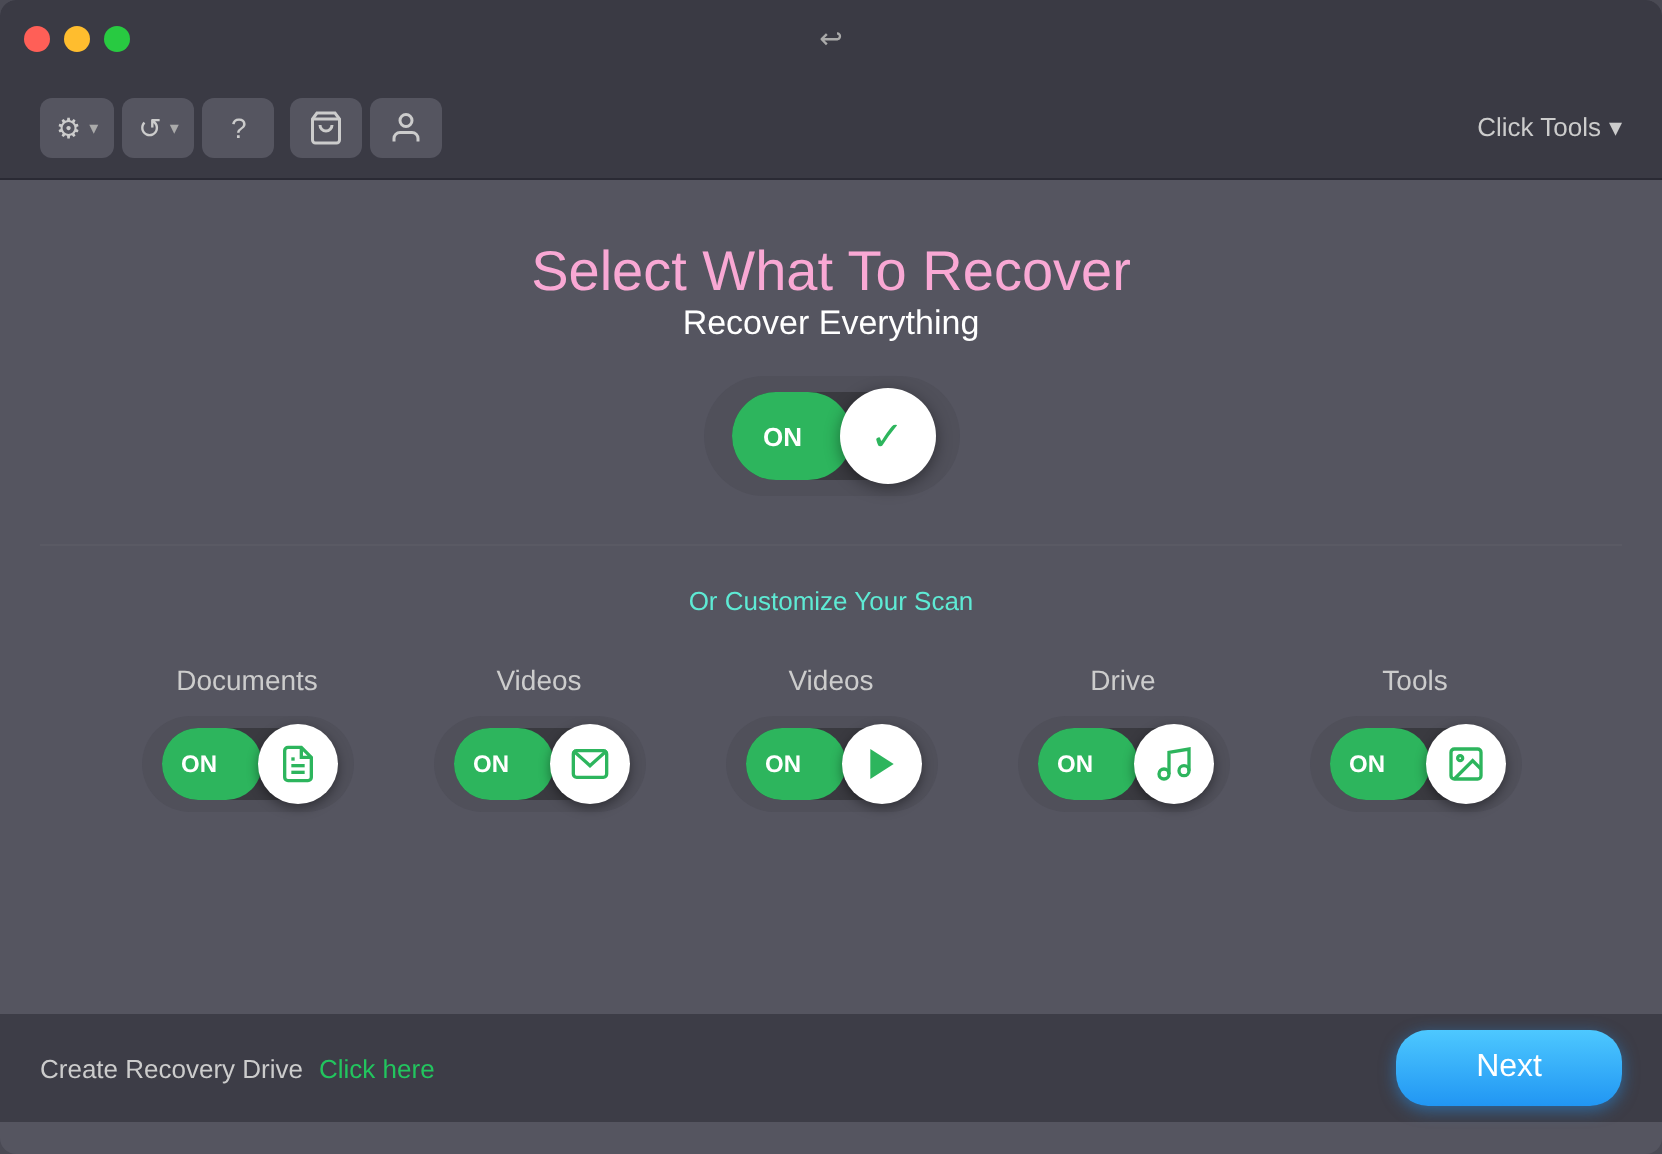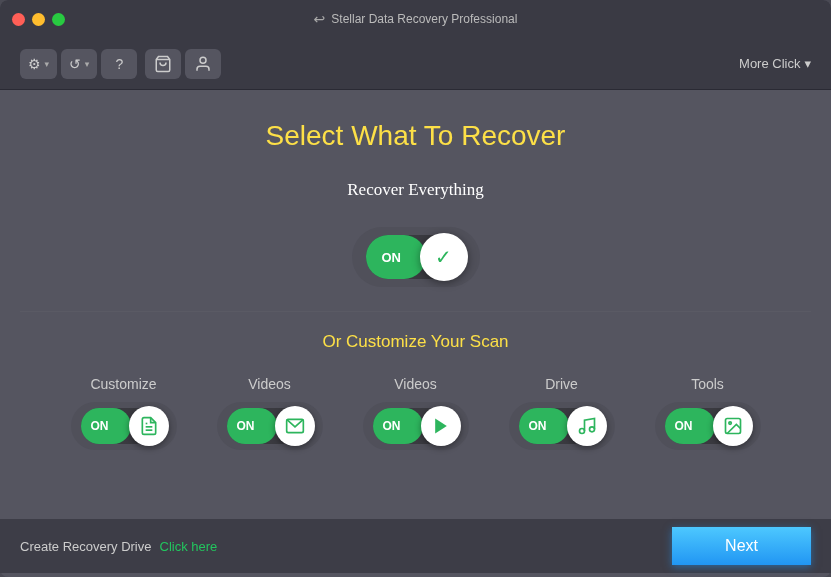--- a/index.html
+++ b/index.html
@@ -106,33 +106,31 @@
     .more-tools {
       color: #ccc;
       font-size: 13px;
       display: flex;
       align-items: center;
       gap: 4px;
       cursor: pointer;
     }
 
     .page-title {
-      color: #fde047;
+      color: #f9a8d4;
       font-size: 28px;
       font-weight: 400;
-      margin-bottom: 28px;
     }
 
     
     .section-title {
       color: #ffffff;
       font-size: 17px;
       font-weight: 400;
-      margin-bottom: 27px;
-      font-family: Liberation Serif, serif;
+      margin-bottom: 16px;
     }
 
     .main-toggle-wrapper {
       background: #50505a;
       border-radius: 35px;
       padding: 8px 14px;
       display: inline-flex;
       align-items: center;
     }
 
@@ -190,22 +188,22 @@
     
     .divider {
       width: 100%;
       height: 1px;
       background: #5a5a64;
       margin-bottom: 20px;
     }
 
     
     .customize-title {
-      color: #fde047;
-      font-size: 17px;
+      color: #5eead4;
+      font-size: 13px;
       font-weight: 400;
       margin-bottom: 24px;
     }
 
     
     .categories {
       display: flex;
       gap: 40px;
       align-items: flex-start;
     }
@@ -277,21 +275,21 @@
     }
 
     .small-toggle-knob svg {
       width: 20px;
       height: 20px;
     }
 
     
     .footer {
       position: absolute;
-      bottom: 4px;
+      bottom: 16px;
       left: 0;
       right: 0;
       height: 54px;
       background: #3d3d47;
       display: flex;
       align-items: center;
       justify-content: space-between;
       padding: 0 20px;
     }
 
@@ -309,22 +307,22 @@
     .footer-left-link {
       color: #22c55e;
       cursor: pointer;
       text-decoration: none;
     }
 
     .next-btn {
       background: linear-gradient(to bottom, #4dc8ff, #2196f3);
       color: white;
       border: none;
-      border-radius: 0;
-      padding: 10px 53px;
+      border-radius: 16px;
+      padding: 10px 40px;
       font-size: 16px;
       font-weight: 500;
       cursor: pointer;
       box-shadow: 0 2px 8px rgba(33,150,243,0.5);
     }
 
     .window {
       width: 831px;
       height: 577px;
       border-radius: 8px;
@@ -349,21 +347,20 @@
 <div class="window">
 
   <div class="title-bar">
     <div class="traffic-lights">
       <div class="traffic-light tl-red"></div>
       <div class="traffic-light tl-yellow"></div>
       <div class="traffic-light tl-green"></div>
     </div>
     <div class="title-bar-center">
       <span style="color:#aaa; font-size:14px;">↩</span>
-      <span>Stellar Data Recovery Professional</span>
     </div>
   </div>
 
   <div class="toolbar">
     <div class="toolbar-left">
       <button class="toolbar-btn with-arrow toolbar-btn-wide">
         <span>⚙</span>
       </button>
       <button class="toolbar-btn with-arrow toolbar-btn-wide">
         <span>↺</span>
@@ -380,21 +377,21 @@
       </button>
       <button class="toolbar-btn">
         <svg width="18" height="18" viewBox="0 0 24 24" fill="none" stroke="#ccc" stroke-width="2">
           <path d="M20 21v-2a4 4 0 00-4-4H8a4 4 0 00-4 4v2"></path>
           <circle cx="12" cy="7" r="4"></circle>
         </svg>
       </button>
     </div>
     <div class="toolbar-right">
       <span class="more-tools">
-        <span>More Click</span>
+        <span>Click Tools</span>
         <span>▾</span>
       </span>
     </div>
   </div>
 
   <div class="content-area">
     <h1 class="page-title">Select What To Recover</h1>
 
     <div class="section-title">Recover Everything</div>
 
@@ -408,21 +405,21 @@
       </div>
     </div>
 
     <div class="divider"></div>
 
     <div class="customize-title">Or Customize Your Scan</div>
 
     <div class="categories">
 
       <div class="category">
-        <span class="category-label">Customize</span>
+        <span class="category-label">Documents</span>
         <div class="small-toggle-wrapper">
           <div class="small-toggle">
             <div class="small-toggle-on-bg"></div>
             <span class="small-toggle-on-label">ON</span>
             <div class="small-toggle-knob">
               <svg viewBox="0 0 24 24" fill="none" stroke="#2db55d" stroke-width="2">
                 <path d="M14 2H6a2 2 0 00-2 2v16a2 2 0 002 2h12a2 2 0 002-2V8z"></path>
                 <polyline points="14 2 14 8 20 8"></polyline>
                 <line x1="16" y1="13" x2="8" y2="13"></line>
                 <line x1="16" y1="17" x2="8" y2="17"></line>

